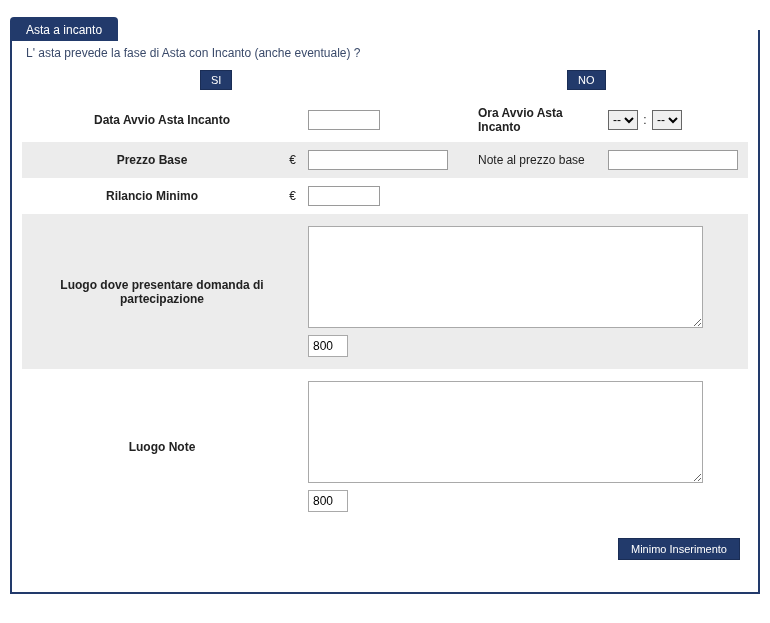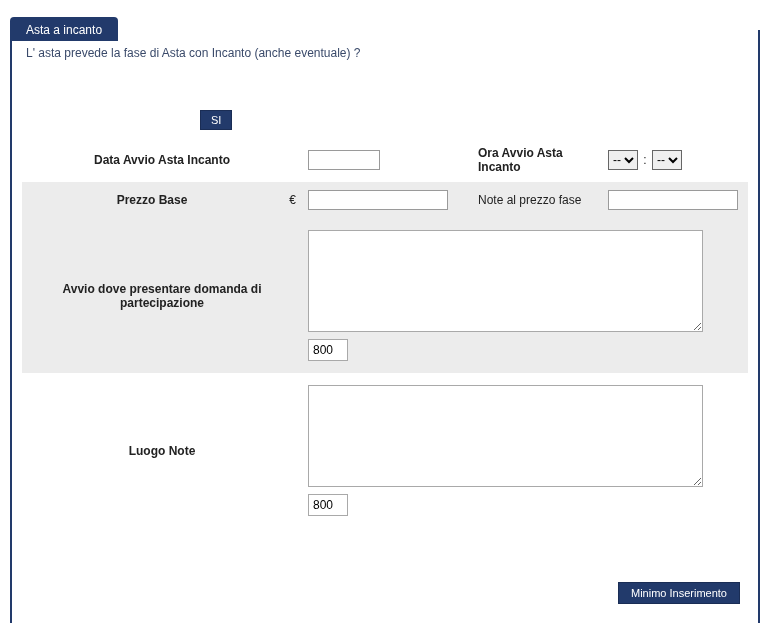--- a/index.html
+++ b/index.html
@@ -46,21 +46,20 @@
   .yn-right { flex: 1; text-align: left; padding-left: 235px; }
   .btn-dark {
     display: inline-block;
     background: #223a6b;
     color: #fff;
     border: 1px solid #1a2d55;
     font-size: 11px;
     padding: 3px 10px;
     cursor: pointer;
     text-align: center;
-    margin-top: 40px;
   }
   table.form {
     width: 100%;
     border-collapse: collapse;
   }
   table.form td {
     padding: 8px 6px;
     vertical-align: middle;
     font-size: 12px;
     color: #222;
@@ -127,20 +126,23 @@
   <div class="panel">
     <div class="tab">
       <span>Asta a incanto</span>
     </div>
     <div class="inner">
       <div class="question">L' asta prevede la fase di Asta con Incanto (anche eventuale) ?</div>
 
       <div class="yn-row">
         <div class="yn-left">
           <button class="btn-dark">SI</button>
+        </div>
+        <div class="yn-right">
+          <button class="btn-dark">NO</button>
         </div>
       </div>
 
       <table class="form">
         <tbody>
             <tr>
           <td class="lbl" colspan="2">Data Avvio Asta Incanto</td>
           <td class="field1">
             <input class="small" type="text" value="" style="">
           </td>
@@ -155,29 +157,36 @@
             </select>
           </td>
         </tr>
 
         <tr class="alt">
           <td class="lbl" style="width:260px;margin-left:12px;">Prezzo Base</td>
           <td class="cur">€</td>
           <td class="field1">
             <input class="med" type="text" value="" style="">
           </td>
-          <td class="lbl2">Note al prezzo fase</td>
+          <td class="lbl2">Note al prezzo base</td>
           <td class="field2">
             <input class="note" type="text" value="" style="">
           </td>
         </tr>
 
+        <tr>
+          <td class="lbl" style="width:260px;">Rilancio Minimo</td>
+          <td class="cur">€</td>
+          <td class="field1" colspan="3">
+            <input class="small" type="text" value="" style="">
+          </td>
+        </tr>
 
         <tr class="alt">
-          <td class="lbl" colspan="2" style="font-weight:bold;">Avvio dove presentare domanda di partecipazione</td>
+          <td class="lbl" colspan="2" style="font-weight:bold;">Luogo dove presentare domanda di partecipazione</td>
           <td colspan="3" style="padding-top:12px; padding-bottom:12px;">
             <textarea class="big" style=""></textarea><br>
             <input class="count-input" type="text" value="800" style="">
           </td>
         </tr>
 
         <tr>
           <td class="lbl" colspan="2" style="font-weight:bold;">Luogo Note</td>
           <td colspan="3" style="padding-top:12px; padding-bottom:12px;">
             <textarea class="big" style=""></textarea><br>

